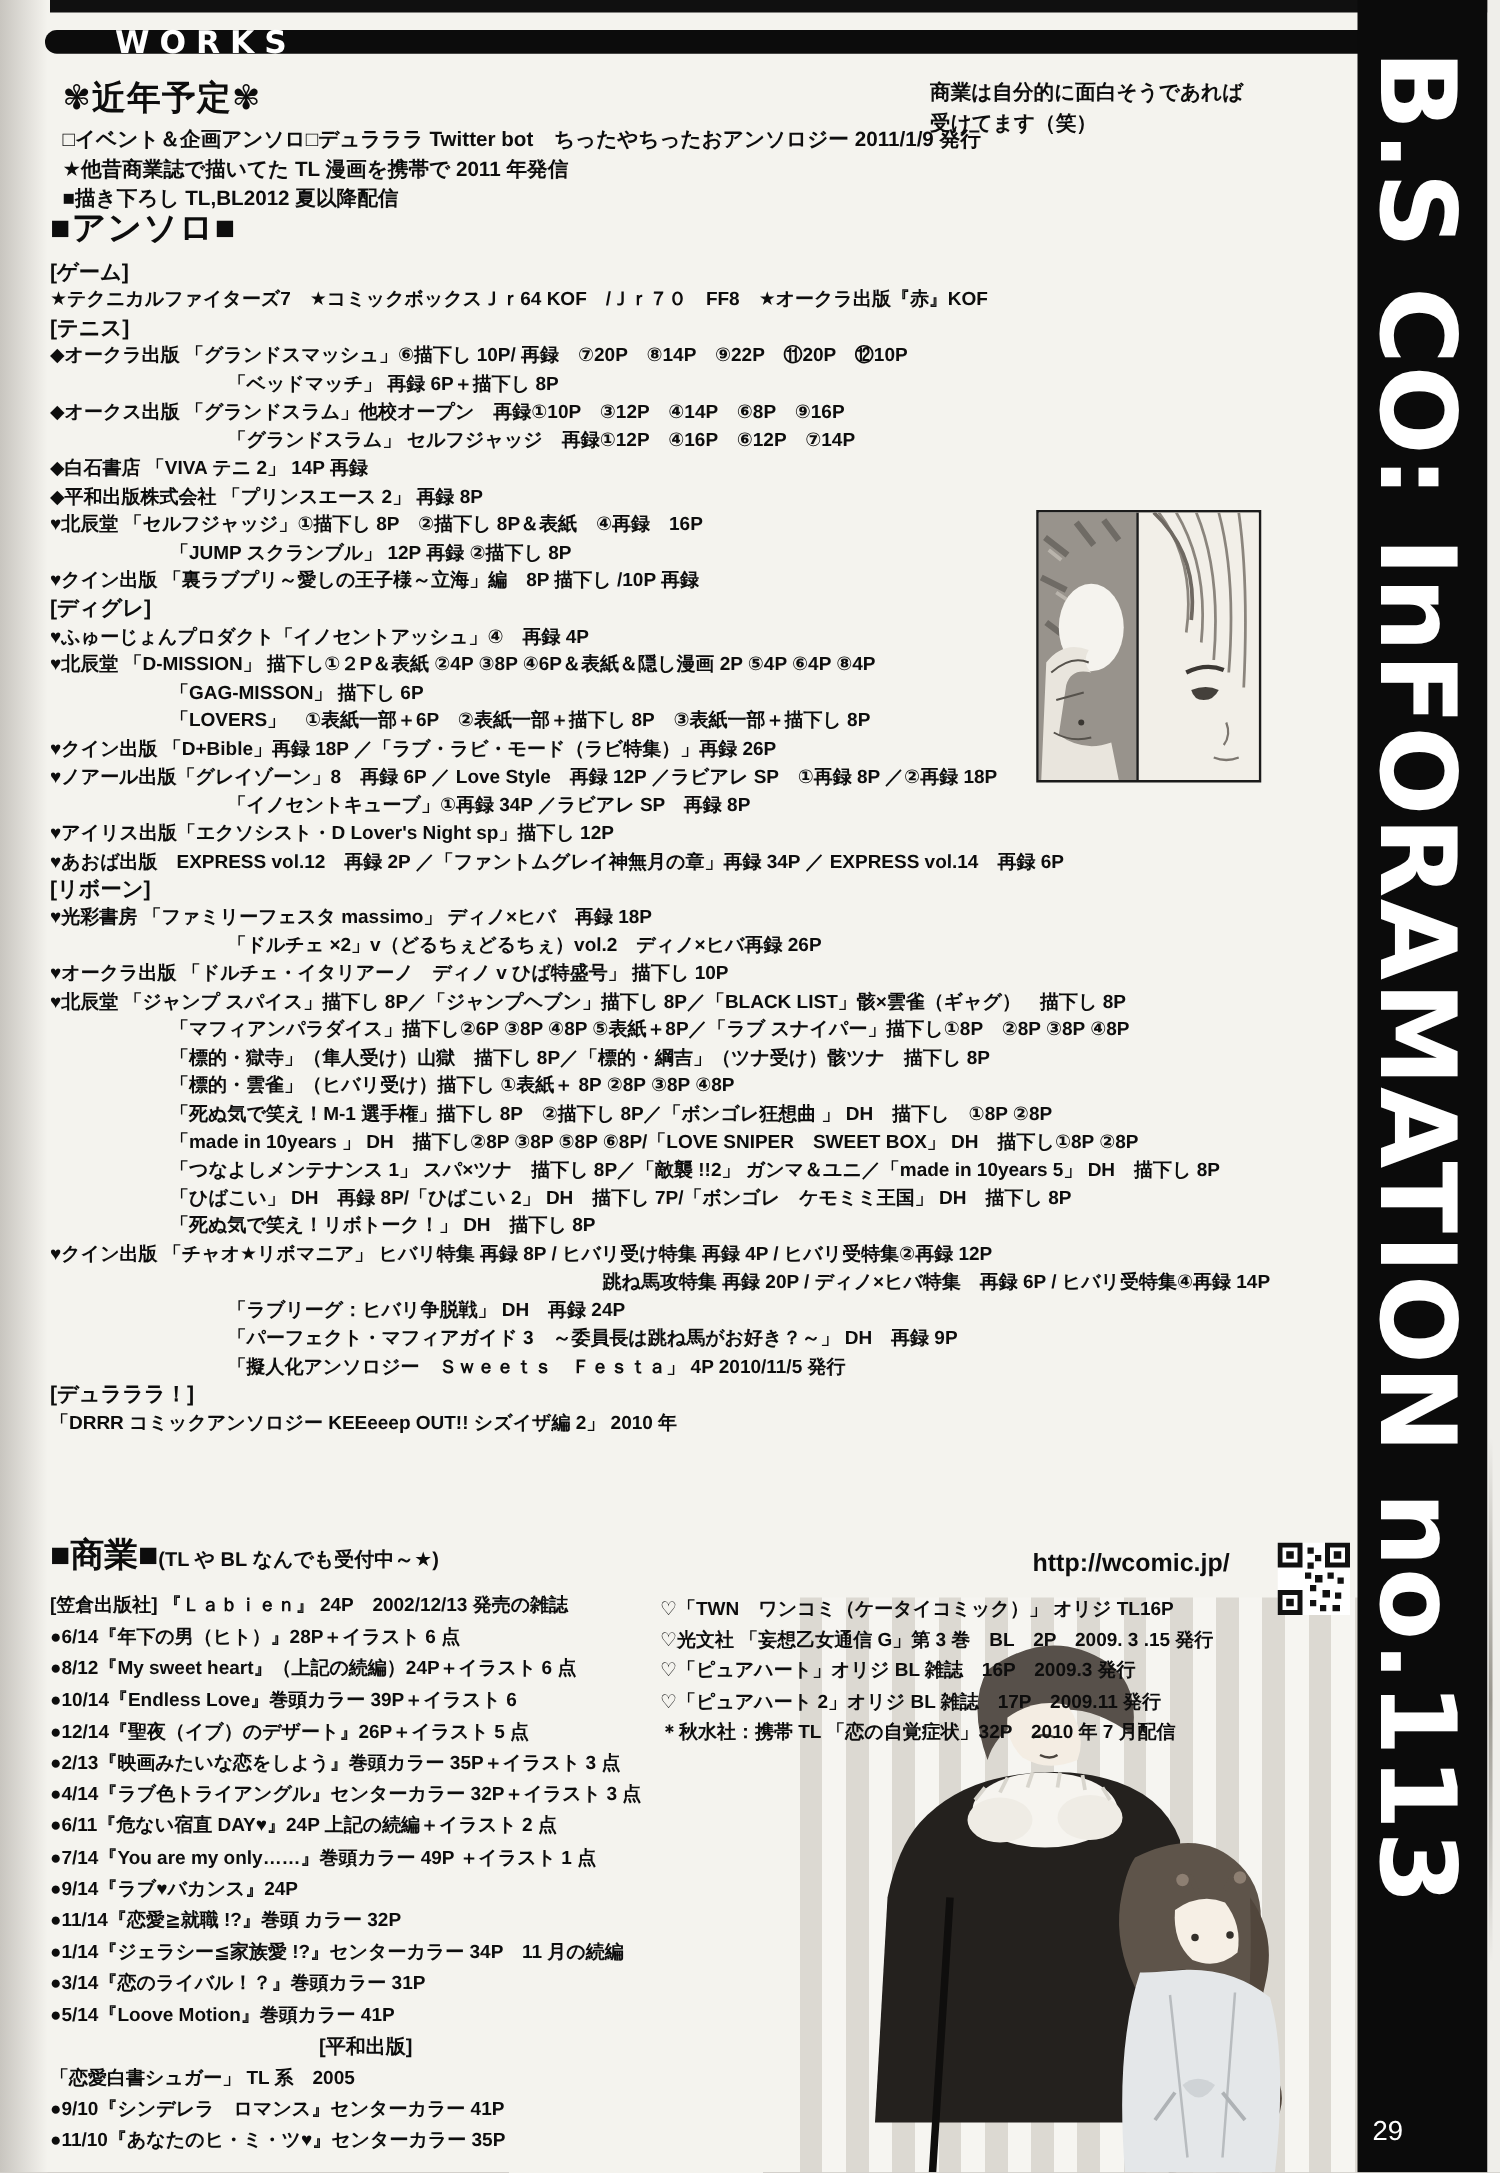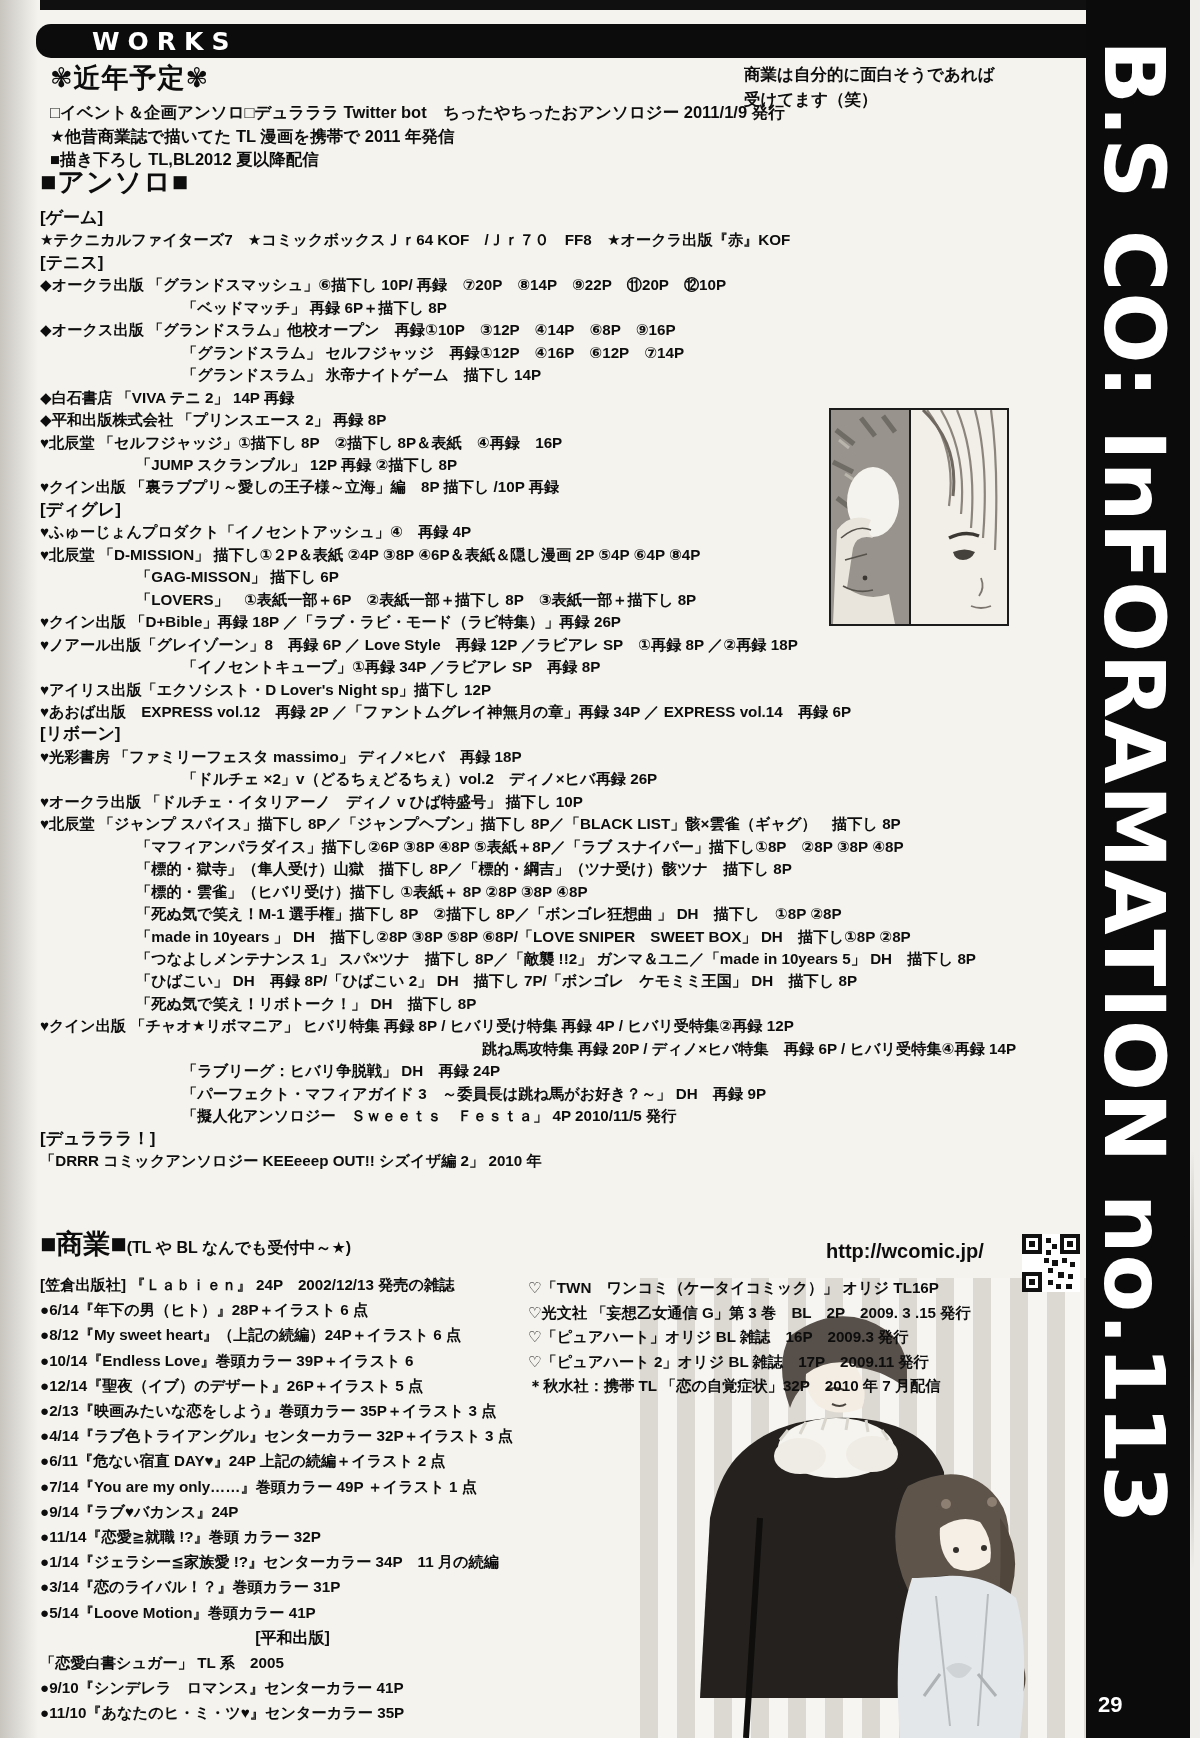--- a/index.html
+++ b/index.html
@@ -2,21 +2,21 @@
 <html><head>
 <meta charset="utf-8">
 <style>
   html,body{margin:0;padding:0;background:#b9b6b0;}
   #page{position:relative;width:1200px;height:1738px;background:#f4f3ee;overflow:hidden;
         font-family:"Liberation Sans","DejaVu Sans",sans-serif;color:#0d0d0d;}
   .top-strip{position:absolute;left:40px;top:0;width:1150px;height:10px;background:#101010;}
   .left-shade{position:absolute;left:0;top:0;width:38px;height:1738px;
         background:linear-gradient(90deg,#c8c5bf,#f4f3ee);}
   
-  .works-bar{position:absolute;left:36px;top:24px;width:1052px;height:34px;background:#0c0c0c;
+  .works-bar{position:absolute;left:36px;top:24px;width:1052px;height:19px;background:#0c0c0c;
         border-radius:15px 0 0 15px;display:flex;align-items:center;}
   .works-text{color:#ffffff;font-weight:bold;font-size:25px;letter-spacing:8px;padding-left:56px;
         font-family:"DejaVu Sans","Liberation Sans",sans-serif;}
   
   .recent{position:absolute;left:50px;top:60px;width:700px;}
   .sec-title{font-size:27px;font-weight:bold;letter-spacing:1px;}
   .recent .rline{font-size:16.5px;font-weight:bold;line-height:23.5px;white-space:nowrap;}
   .recent .rline:first-of-type{margin-top:5px;}
   
   .note{position:absolute;left:744px;top:62px;width:340px;}
@@ -43,21 +43,21 @@
   
   .illu-top{position:absolute;left:829px;top:408px;width:176px;height:214px;border:2px solid #1b1b1b;
         background:#f2efe9;z-index:2;}
   .illu-bottom{position:absolute;left:640px;top:1278px;width:448px;height:460px;z-index:1;
         background:repeating-linear-gradient(90deg,#dcd9d2 0 18px,#f6f5f1 18px 37px);}
   
   .vbar{position:absolute;left:1086px;top:0;width:104px;height:1738px;background:#0b0b0b;z-index:4;}
   .vtext{position:absolute;left:97px;top:40px;transform:rotate(90deg);transform-origin:0 0;
         white-space:nowrap;color:#ffffff;font-weight:bold;font-size:84px;letter-spacing:1px;
         font-family:"DejaVu Sans","Liberation Sans",sans-serif;}
-  .pagenum{position:absolute;left:12px;top:1692px;color:#ffffff;font-size:22px;font-weight:bold;}
+  .pagenum{position:absolute;left:12px;top:1692px;color:#ffffff;font-size:22px;font-weight:normal;}
   .right-edge{position:absolute;left:1190px;top:0;width:10px;height:1738px;background:#efeeea;z-index:5;}
   .curl{position:absolute;left:1191px;top:1150px;width:3px;height:420px;z-index:6;
         background:linear-gradient(180deg,transparent,#9a978f,transparent);}
 </style>
 </head>
 <body>
 
 <div id="page">
   <div class="top-strip"></div>
   <div class="left-shade"></div>
@@ -86,21 +86,20 @@
     <div class="sec-title">■アンソロ■</div>
     <div>
 
     <div class="rline hd">[ゲーム]</div>
         <div class="rline">★テクニカルファイターズ7　★コミックボックスＪｒ64 KOF　/Ｊｒ７０　FF8　★オークラ出版『赤』KOF</div>
         <div class="rline hd">[テニス]</div>
         <div class="rline">◆オークラ出版 「グランドスマッシュ」⑥描下し 10P/ 再録　⑦20P　⑧14P　⑨22P　⑪20P　⑫10P</div>
         <div class="rline ind2">「ベッドマッチ」 再録 6P＋描下し 8P</div>
         <div class="rline">◆オークス出版 「グランドスラム」他校オープン　再録①10P　③12P　④14P　⑥8P　⑨16P</div>
         <div class="rline ind2">「グランドスラム」 セルフジャッジ　再録①12P　④16P　⑥12P　⑦14P</div>
-        <div class="rline ind2">「グランドスラム」 氷帝ナイトゲーム　描下し 14P</div>
         <div class="rline">◆白石書店 「VIVA テニ 2」 14P 再録</div>
         <div class="rline">◆平和出版株式会社 「プリンスエース 2」 再録 8P</div>
         <div class="rline">♥北辰堂 「セルフジャッジ」①描下し 8P　②描下し 8P＆表紙　④再録　16P</div>
         <div class="rline ind1">「JUMP スクランブル」 12P 再録 ②描下し 8P</div>
         <div class="rline">♥クイン出版 「裏ラブプリ～愛しの王子様～立海」編　8P 描下し /10P 再録</div>
         <div class="rline hd">[ディグレ]</div>
         <div class="rline">♥ふゅーじょんプロダクト「イノセントアッシュ」④　再録 4P</div>
         <div class="rline">♥北辰堂 「D-MISSION」 描下し①２P＆表紙 ②4P ③8P ④6P＆表紙＆隠し漫画 2P ⑤4P ⑥4P ⑧4P</div>
         <div class="rline ind1">「GAG-MISSON」 描下し 6P</div>
         <div class="rline ind1">「LOVERS」　①表紙一部＋6P　②表紙一部＋描下し 8P　③表紙一部＋描下し 8P</div>

